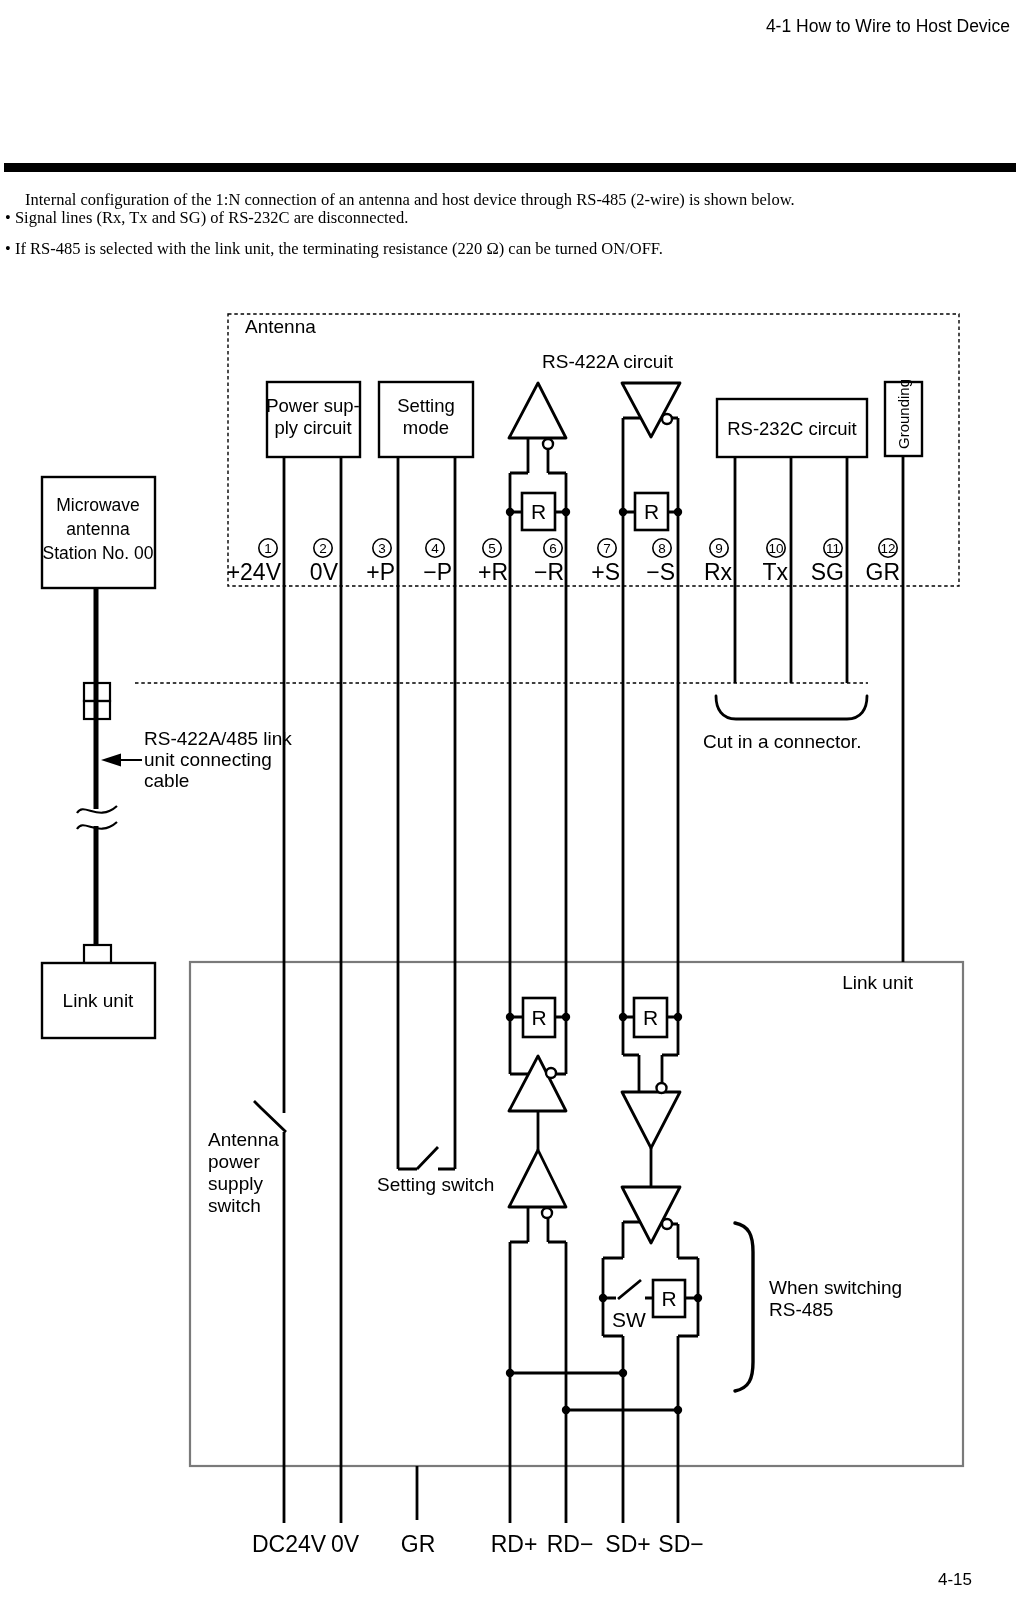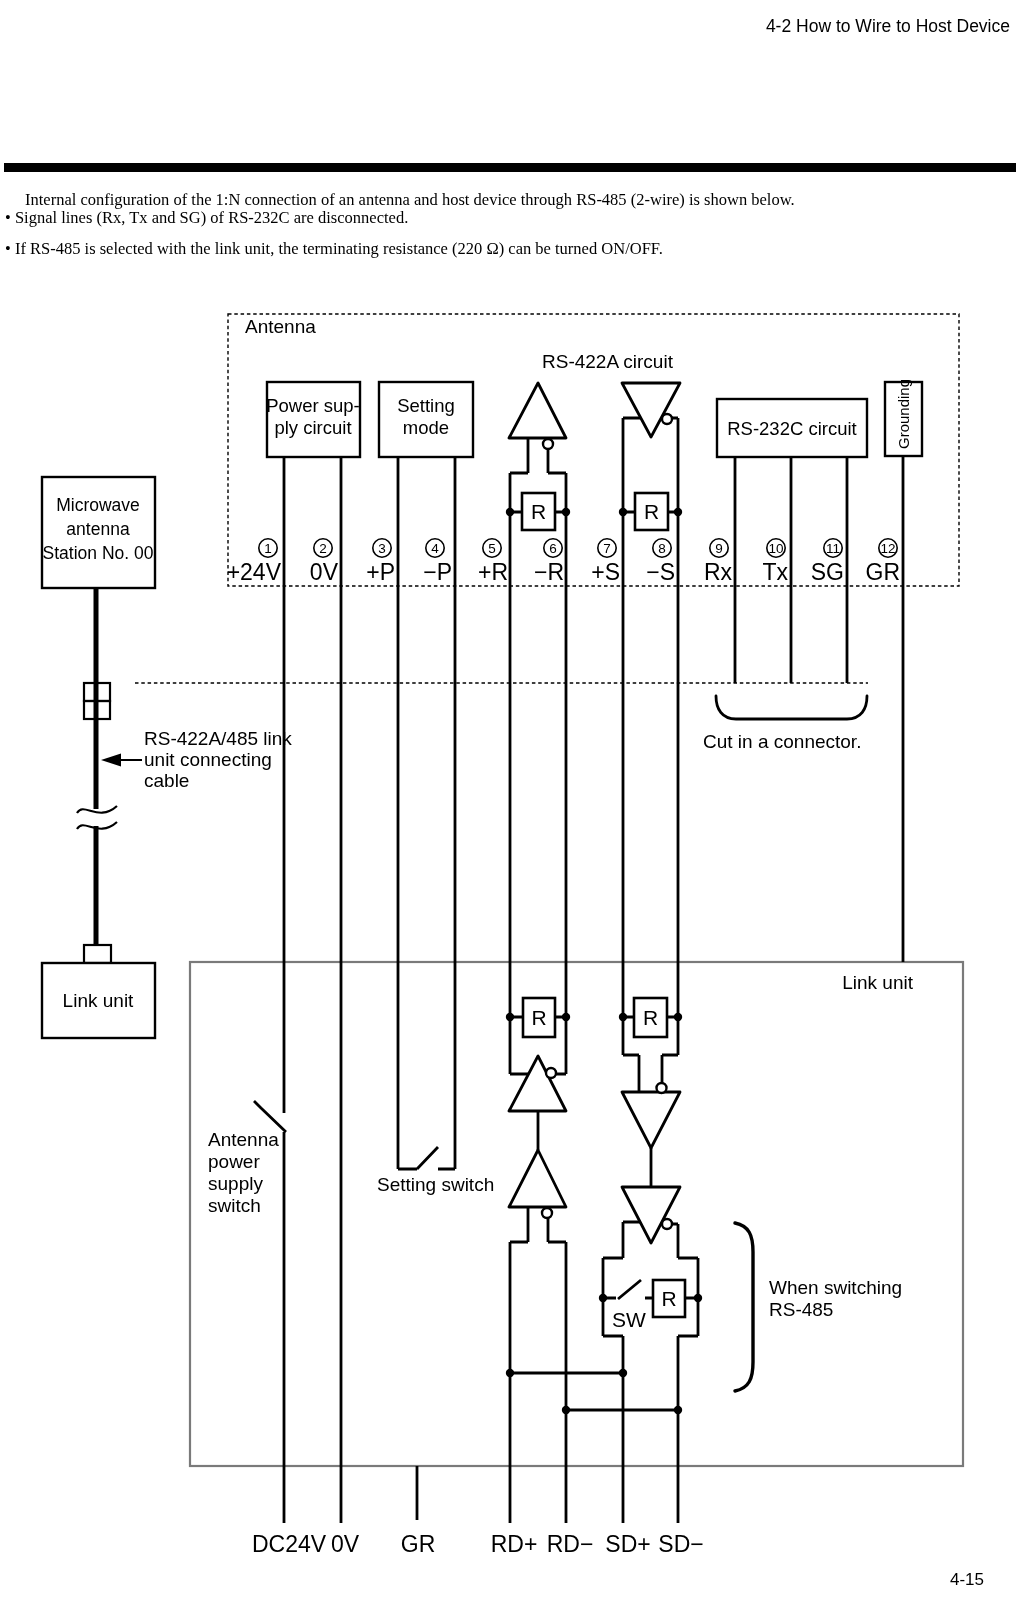--- a/index.html
+++ b/index.html
@@ -7,21 +7,21 @@
     width:1016px;height:1616px;background:#ffffff;position:relative;
     font-family:"Liberation Sans",sans-serif;color:#000;
   }
   .abs{position:absolute;white-space:nowrap;}
   #header-title{top:16px;right:6px;font-size:17.5px;}
   #rule{top:163px;left:4px;width:1012px;height:9px;background:#000;}
   .intro{left:5px;font-family:"Liberation Serif",serif;font-size:16.5px;}
   #intro-line-1{top:190px;margin-left:20px;}
   #intro-line-2{top:208px;}
   #intro-line-3{top:239px;}
-  #page-number{top:1570px;right:32px;font-size:17px;}
+  #page-number{top:1570px;right:44px;font-size:17px;}
   svg{position:absolute;top:0;left:0;}
   svg text{font-family:"Liberation Sans",sans-serif;fill:#000;}
   .t19{font-size:19px;}
   .t18{font-size:18.5px;}
   .t23{font-size:23px;}
   .t21{font-size:21px;}
   .t17{font-size:17.5px;}
   .t13{font-size:13.5px;}
   .wire{stroke:#000;stroke-width:2.8;fill:none;}
   .thin{stroke:#000;stroke-width:2.2;fill:none;}
@@ -29,21 +29,21 @@
   .rbox{fill:#fff;stroke:#000;stroke-width:2.6;}
   .tri{fill:#fff;stroke:#000;stroke-width:2.8;stroke-linejoin:round;}
   .bub{fill:#fff;stroke:#000;stroke-width:2.4;}
   .dot{fill:#000;stroke:none;}
   .dash{stroke:#000;stroke-width:1.4;fill:none;stroke-dasharray:3.5 2.8;}
   .term{fill:#fff;stroke:#000;stroke-width:1.6;}
 </style>
 </head>
 <body>
 
-<div class="abs" id="header-title">4-2 How to Wire to Host Device</div>
+<div class="abs" id="header-title">4-1 How to Wire to Host Device</div>
 <div class="abs" id="rule"></div>
 <div class="abs intro" id="intro-line-1">Internal configuration of the 1:N connection of an antenna and host device through RS-485 (2-wire) is shown below.</div>
 <div class="abs intro" id="intro-line-2">• Signal lines (Rx, Tx and SG) of RS-232C are disconnected.</div>
 <div class="abs intro" id="intro-line-3">• If RS-485 is selected with the link unit, the terminating resistance (220 Ω) can be turned ON/OFF.</div>
 
 <svg width="1016" height="1616" viewBox="0 0 1016 1616">
 
   <rect class="dash" x="228" y="314" width="731" height="272"></rect>
   <path class="dash" d="M135,683 H868"></path>
 

